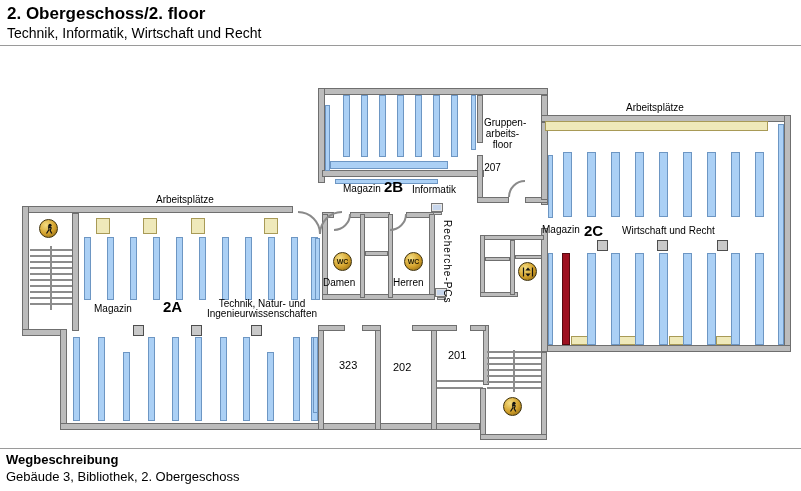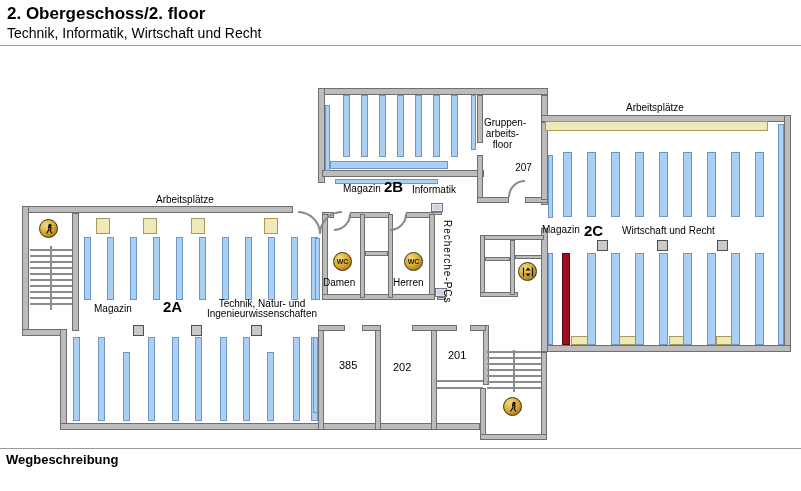--- a/index.html
+++ b/index.html
@@ -235,28 +235,29 @@
 
     <div class="lbl" style="left:542px;top:224px">Magazin</div>
     <div class="code" style="left:584px;top:222px">2C</div>
     <div class="lbl" style="left:622px;top:225px">Wirtschaft und Recht</div>
 
     <div class="lbl center" style="left:484px;top:117px;width:37px;line-height:11px">
       <span>Gruppen-</span><br>
       <span>arbeits-</span><br>
       <span>floor</span>
     </div>
-    <div class="lbl center" style="left:503px;top:162px;width:41px">207</div>
+    <div class="lbl center" style="left:472px;top:162px;width:41px">207</div>
 
     <div class="lbl" style="left:323px;top:277px">Damen</div>
     <div class="lbl" style="left:393px;top:277px">Herren</div>
 
     <div class="lbl vtext" style="left:442px;top:220px;height:86px">Recherche-PCs</div>
 
-    <div class="lbl" style="left:339px;top:359px;font-size:11px">385</div>
+    <div class="lbl" style="left:339px;top:359px;font-size:11px">323</div>
     <div class="lbl" style="left:393px;top:361px;font-size:11px">202</div>
     <div class="lbl" style="left:448px;top:349px;font-size:11px">201</div>
   </div>
 
   <div class="hr" style="top:448px"></div>
   <div class="f-head">Wegbeschreibung</div>
+  <div class="f-desc">Gebäude 3, Bibliothek, 2. Obergeschoss</div>
 
 </div>
 
 </body></html>

